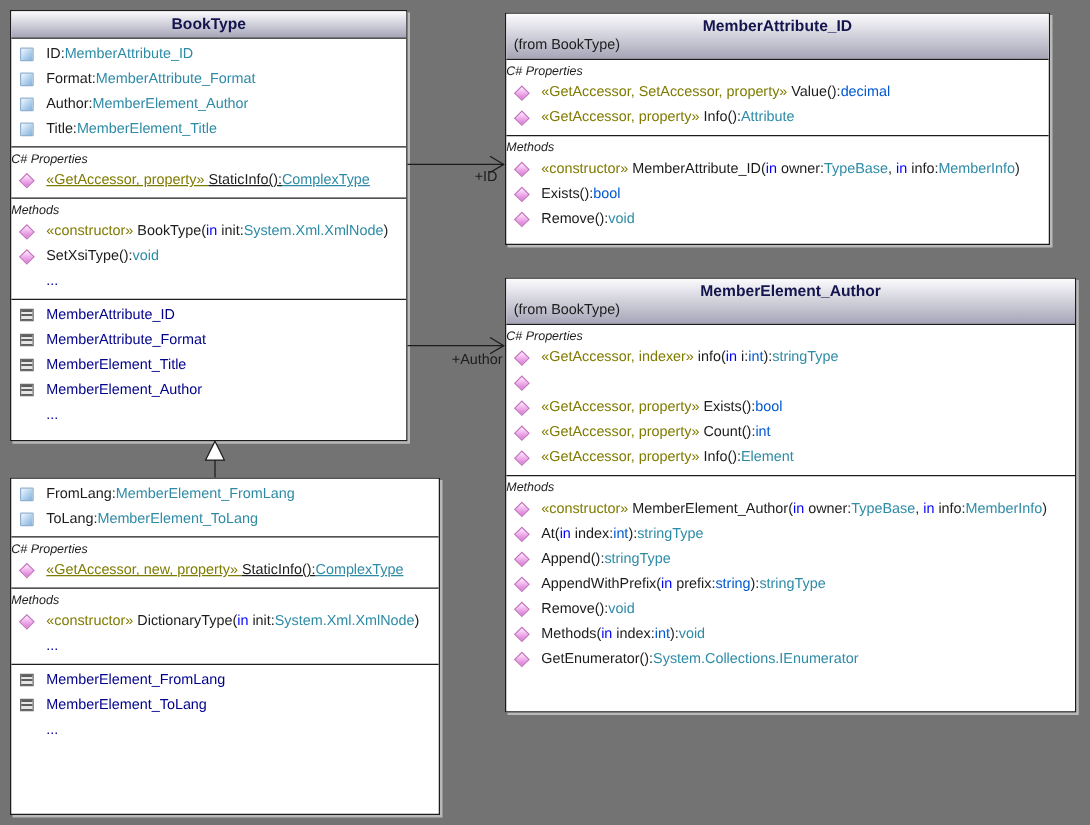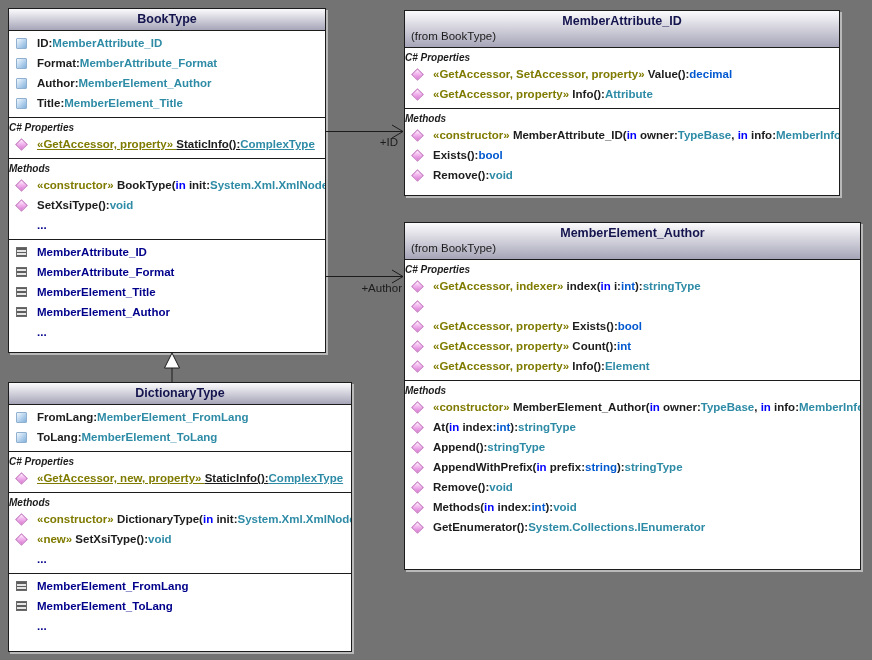--- a/index.html
+++ b/index.html
@@ -22,21 +22,21 @@
   #box-dictionaryType      { left: 8px;   top: 382px; width: 344px; height: 270px; }
 
   .hdr {
     background: linear-gradient(to bottom, var(--headerTop,#fbfbfd) 0%, var(--headerBottom,#a6a5b8) 100%);
     border-bottom: 1px solid var(--border,#1c1c1c);
     padding: 3px 6px 3px; flex: none;
   }
   .hdr .title { text-align: center; font-weight: bold; font-size: 12.5px; color: var(--titleColor,#14144e); line-height: 15px; }
   .hdr .from  { text-align: left; font-size: 11.5px; color: var(--memberName,#1c1c1c); line-height: 15px; }
 
-  .sec { padding: 2px 0 4px; flex: none; font-weight: bold; }
+  .sec { padding: 2px 0 4px; flex: none; }
   .sec + .sec { border-top: 1px solid var(--border,#1c1c1c); }
   .sec:last-child { flex: 1; }
   .sec-label { text-align: left; font-style: italic; font-size: 10px; color: var(--memberName,#1c1c1c); margin: 2px 0 1px; }
 
   .m-row { display: flex; align-items: center; height: 20px; padding: 0 4px 0 7px; overflow: hidden; }
   .tokens { white-space: nowrap; font-size: 11.5px; }
   .static .tokens span { text-decoration: underline; }
 
   .tok-name   { color: var(--memberName,#1c1c1c); }
   .tok-stereo { color: var(--stereotype,#7f7b00); }
@@ -182,21 +182,21 @@
 
   <div class="uml-class" id="box-memberElementAuthor">
     <div class="hdr">
       <div class="title">MemberElement_Author</div>
       <div class="from">(from BookType)</div>
     </div>
   <div class="sec">
         <div class="sec-label">C# Properties</div>
         <div class="m-row">
           <span class="icon icon-property"></span>
-          <span class="tokens"><span class="tok-stereo">«GetAccessor, indexer» </span><span class="tok-name">index(</span><span class="tok-kw">in</span><span class="tok-name"> i:</span><span class="tok-prim">int</span><span class="tok-name">):</span><span class="tok-type">stringType</span></span>
+          <span class="tokens"><span class="tok-stereo">«GetAccessor, indexer» </span><span class="tok-name">info(</span><span class="tok-kw">in</span><span class="tok-name"> i:</span><span class="tok-prim">int</span><span class="tok-name">):</span><span class="tok-type">stringType</span></span>
         </div>
         <div class="m-row">
           <span class="icon icon-property"></span>
         </div>
         <div class="m-row">
           <span class="icon icon-property"></span>
           <span class="tokens"><span class="tok-stereo">«GetAccessor, property» </span><span class="tok-name">Exists():</span><span class="tok-prim">bool</span></span>
         </div>
         <div class="m-row">
           <span class="icon icon-property"></span>
@@ -234,23 +234,20 @@
           <span class="tokens"><span class="tok-name">Methods(</span><span class="tok-kw">in</span><span class="tok-name"> index:</span><span class="tok-prim">int</span><span class="tok-name">):</span><span class="tok-type">void</span></span>
         </div>
         <div class="m-row">
           <span class="icon icon-property"></span>
           <span class="tokens"><span class="tok-name">GetEnumerator():</span><span class="tok-type">System.Collections.IEnumerator</span></span>
         </div>
       </div>
     </div>
 
   <div class="uml-class" id="box-dictionaryType">
-    <div class="hdr">
-      <div class="title">DictionaryType</div>
-    </div>
   <div class="sec">
         <div class="m-row">
           <span class="icon icon-attribute"></span>
           <span class="tokens"><span class="tok-name">FromLang:</span><span class="tok-type">MemberElement_FromLang</span></span>
         </div>
         <div class="m-row">
           <span class="icon icon-attribute"></span>
           <span class="tokens"><span class="tok-name">ToLang:</span><span class="tok-type">MemberElement_ToLang</span></span>
         </div>
       </div>
@@ -259,24 +256,20 @@
         <div class="m-row static">
           <span class="icon icon-property"></span>
           <span class="tokens"><span class="tok-stereo">«GetAccessor, new, property» </span><span class="tok-name">StaticInfo():</span><span class="tok-type">ComplexType</span></span>
         </div>
       </div>
       <div class="sec">
         <div class="sec-label">Methods</div>
         <div class="m-row">
           <span class="icon icon-property"></span>
           <span class="tokens"><span class="tok-stereo">«constructor» </span><span class="tok-name">DictionaryType(</span><span class="tok-kw">in</span><span class="tok-name"> init:</span><span class="tok-type">System.Xml.XmlNode</span><span class="tok-name">)</span></span>
-        </div>
-        <div class="m-row">
-          <span class="icon icon-property"></span>
-          <span class="tokens"><span class="tok-stereo">«new» </span><span class="tok-name">SetXsiType():</span><span class="tok-type">void</span></span>
         </div>
         <div class="m-row">
           <span class="icon icon-none"></span>
           <span class="tokens"><span class="tok-navy">...</span></span>
         </div>
       </div>
       <div class="sec">
         <div class="m-row">
           <span class="icon icon-nested"></span>
           <span class="tokens"><span class="tok-navy">MemberElement_FromLang</span></span>

